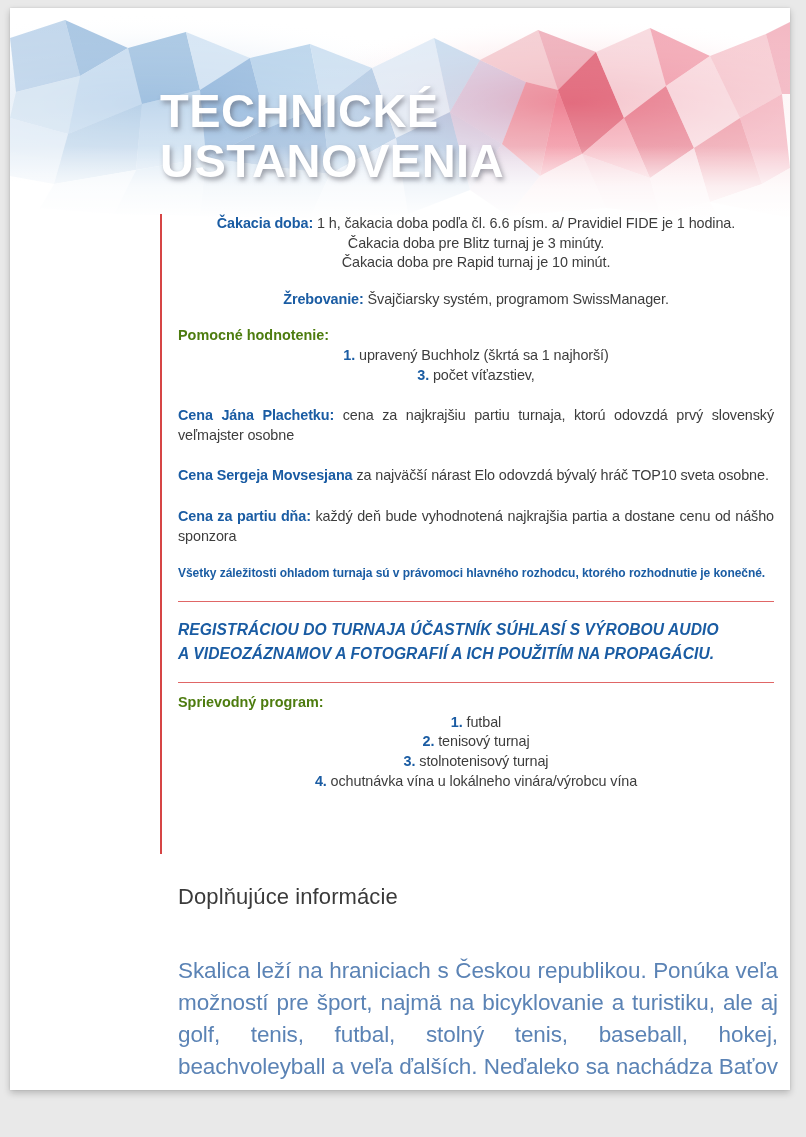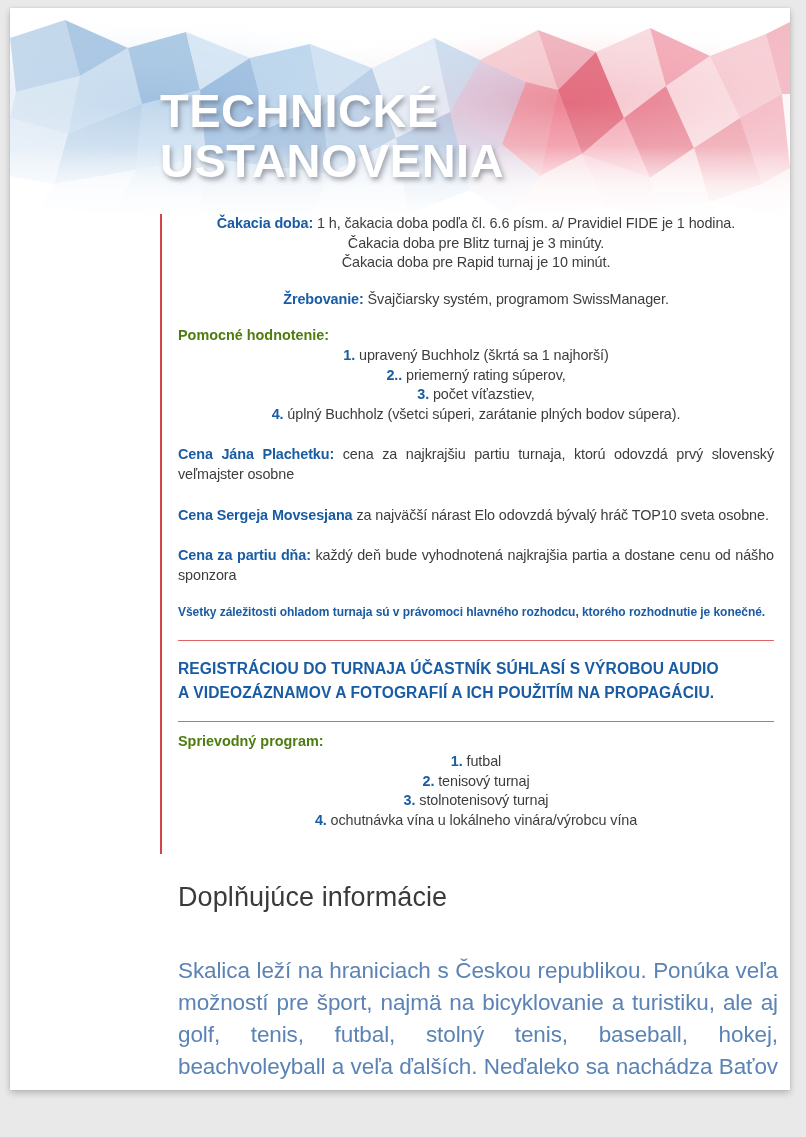--- a/index.html
+++ b/index.html
@@ -120,40 +120,41 @@
   }
 
   
   .reg-box {
     position: relative;
     border-top: 1.5px solid #e06666;
     border-bottom: 1.5px solid #e06666;
     padding: 16px 0 16px 0;
     margin: 18px 0 10px 0;
     width: 596px;
+    font-style: italic;
   }
   .reg-text {
     color: #1a5ca3;
     font-weight: 700;
     font-size: 15.6px;
     line-height: 24px;
     letter-spacing: 0.1px;
     white-space: pre-line;
   }
 
   
   .bottom {
     position: absolute;
     left: 168px;
     top: 872px;
     width: 600px;
   }
   .bottom-h {
     color: #3a3a3a;
-    font-size: 27px;
+    font-size: 22px;
     font-weight: 400;
     line-height: 34px;
     letter-spacing: 0.1px;
     margin-bottom: 17px;
   }
   .bottom-p {
     color: #5b83b5;
     font-size: 22.5px;
     line-height: 32px;
     text-align: justify;
@@ -263,23 +264,21 @@
         <div class="line">Čakacia doba pre Rapid turnaj je 10 minút.</div>
       </div>
 
       <div class="blk">
         <div class="line"><span class="b">Žrebovanie:</span><span> Švajčiarsky systém, programom SwissManager.</span></div>
       </div>
 
       <div class="blk">
         <div class="head-blue">Pomocné hodnotenie:</div>
         <div class="line"><span class="num">1.</span><span> upravený Buchholz (škrtá sa 1 najhorší)</span></div>
-        <div class="line"><span class="num">2..</span><span> priemerný rating súperov,</span></div>
         <div class="line"><span class="num">3.</span><span> počet víťazstiev,</span></div>
-        <div class="line"><span class="num">4.</span><span> úplný Buchholz (všetci súperi, zarátanie plných bodov súpera).</span></div>
       </div>
 
       <div class="blk">
         <div class="line just"><span class="b">Cena Jána Plachetku:</span><span> cena za najkrajšiu partiu turnaja, ktorú odovzdá prvý slovenský veľmajster osobne</span></div>
         <div class="line just"><span class="b">Cena Sergeja Movsesjana</span><span> za najväčší nárast Elo odovzdá bývalý hráč TOP10 sveta osobne.</span></div>
         <div class="line just"><span class="b">Cena za partiu dňa:</span><span> každý deň bude vyhodnotená najkrajšia partia a dostane cenu od nášho sponzora</span></div>
       </div>
 
       <div class="blk">
         <div class="para-blue-bold">Všetky záležitosti ohladom turnaja sú v právomoci hlavného rozhodcu, ktorého rozhodnutie je konečné.</div>

